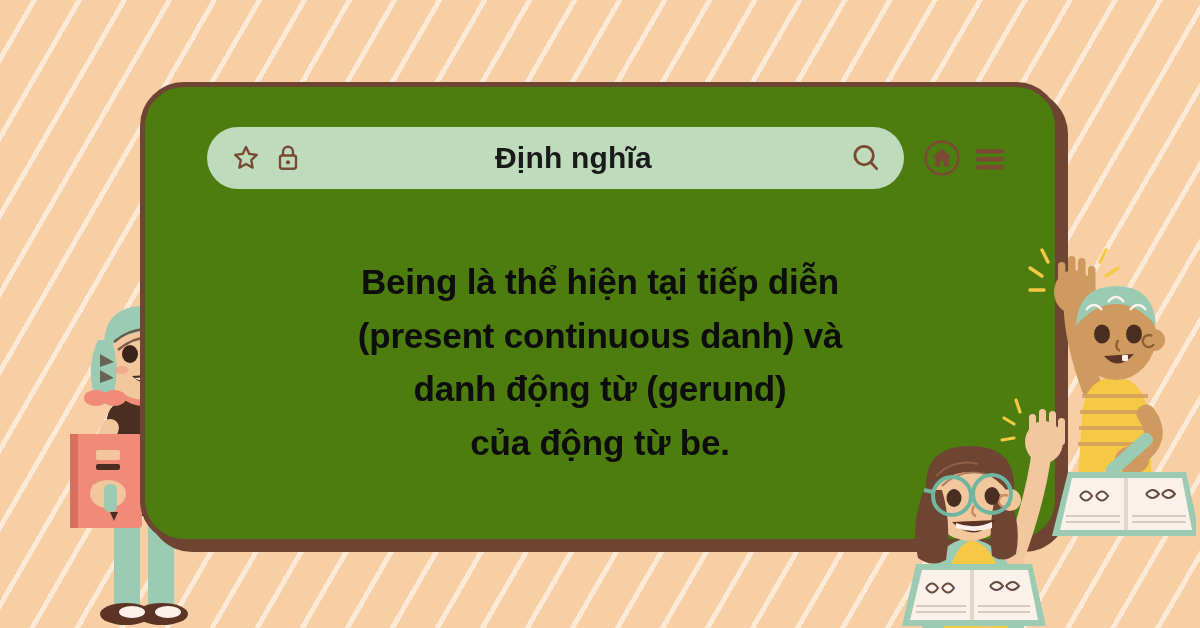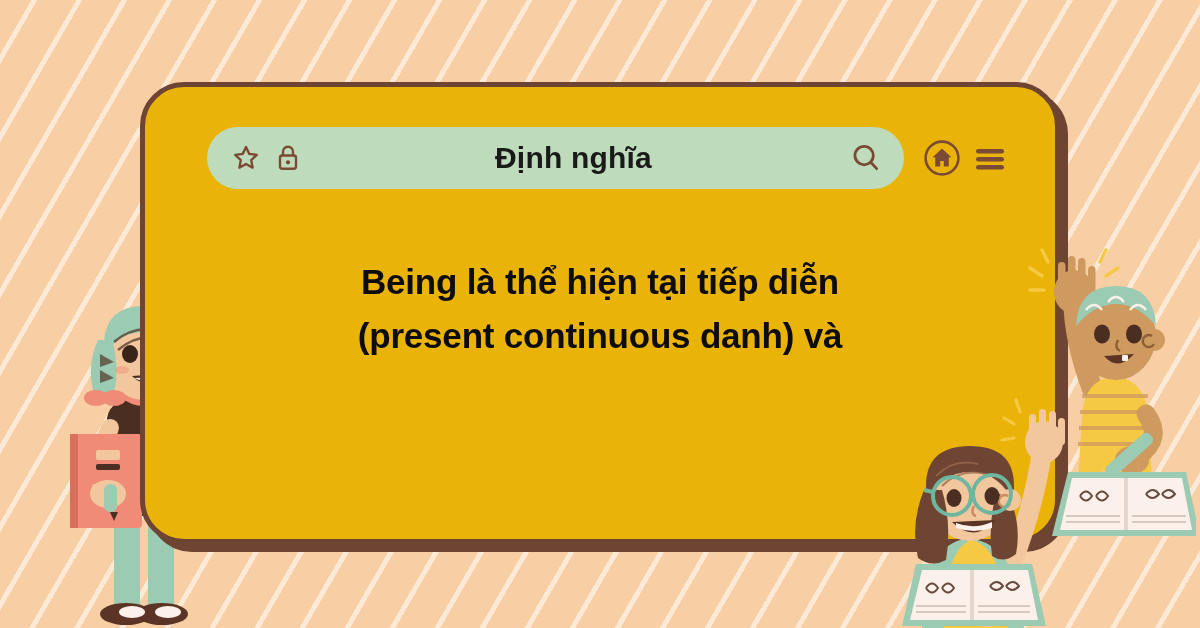--- a/index.html
+++ b/index.html
@@ -31,21 +31,21 @@
     position:absolute;
     left:148px; top:90px;
     width:920px; height:462px;
     background:#6E4433;
     border-radius:44px;
   }
   .card {
     position:absolute;
     left:140px; top:82px;
     width:920px; height:462px;
-    background:#eab308;
+    background:#4d7c0f;
     border:5px solid #6E4433;
     border-radius:44px;
     overflow:hidden;
   }
   
   .topbar-row {
     position:absolute;
     left:62px; top:40px;
     width:800px; height:62px;
     display:flex; align-items:center; gap:12px;
@@ -233,20 +233,22 @@
             <rect x="3" y="15" width="28" height="4.6" rx="2.3" fill="#7A4A34"></rect>
             <rect x="3" y="23" width="28" height="4.6" rx="2.3" fill="#7A4A34"></rect>
           </svg>
         </span>
       </div>
     </div>
 
     <div class="definition">
       <div class="line">Being là thể hiện tại tiếp diễn</div>
       <div class="line">(present continuous danh) và</div>
+      <div class="line">danh động từ (gerund)</div>
+      <div class="line">của động từ be.</div>
     </div>
   </div>
 
   <svg class="char char-right" viewBox="0 0 300 400">
 
     <path d="M196 160 Q178 110 178 74" stroke="#CE9A5F" stroke-width="21" fill="none" stroke-linecap="round"></path>
     <g fill="#CE9A5F">
       <ellipse cx="178" cy="64" rx="20" ry="22"></ellipse>
       <rect x="162" y="34" width="7.5" height="32" rx="3.7"></rect>
       <rect x="172" y="28" width="7.5" height="38" rx="3.7"></rect>

